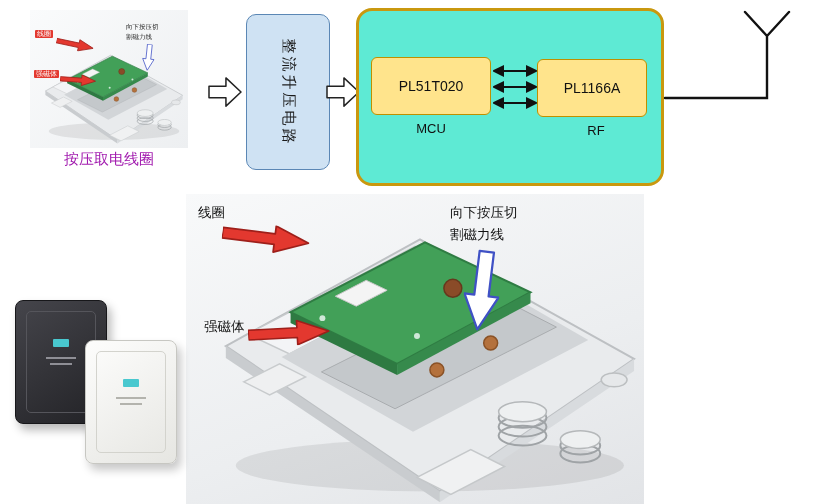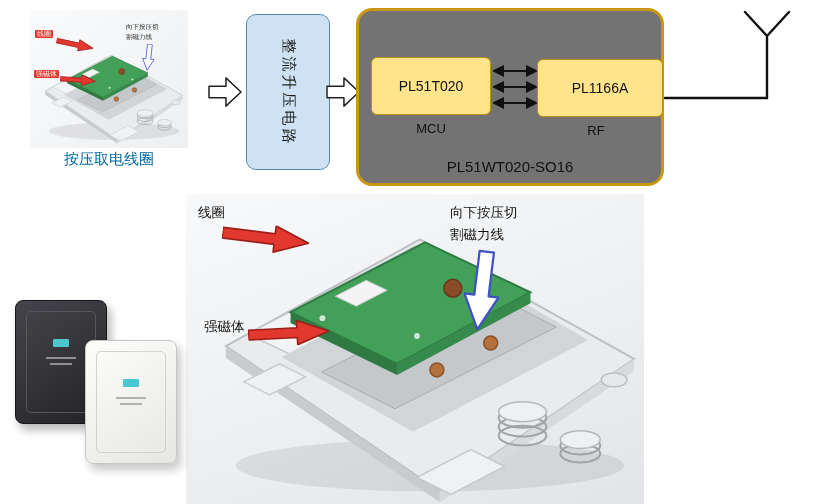--- a/index.html
+++ b/index.html
@@ -12,36 +12,36 @@
   .mini-device { position:absolute; left:2px; top:30px; width:154px; height:104px; }
   .mini-label { position:absolute; font-size:7px; line-height:1.2; background:#e3382f; color:#fff; padding:0 2px; border-radius:1px; }
   .mini-coil { left:5px; top:20px; }
   .mini-magnet { left:4px; top:60px; }
   .mini-ra { position:absolute; }
   .mini-ra1 { left:26px; top:28px; width:38px; height:13px; transform:rotate(12deg); }
   .mini-ra2 { left:30px; top:64px; width:36px; height:12px; transform:rotate(4deg); }
   .mini-press { position:absolute; left:96px; top:12px; font-size:6.5px; line-height:1.5; color:#222; }
   .mini-press span { display:block; }
   .mini-blue { position:absolute; left:112px; top:34px; width:13px; height:27px; transform:rotate(6deg); }
-  .caption { position:absolute; left:34px; top:150px; width:150px; text-align:center; font-size:15px; color:#0369a1;font-family:Liberation Mono, monospace; }
+  .caption { position:absolute; left:34px; top:150px; width:150px; text-align:center; font-size:15px; color:#a21caf;font-family:Liberation Mono, monospace; }
 
   
   .flow-arrow { position:absolute; width:34px; height:32px; }
   .a1 { left:208px; top:76px; }
   .a2 { left:326px; top:76px; }
 
   
   .rectifier { position:absolute; left:246px; top:14px; width:84px; height:156px; background:#cfe2f3; border:1.5px solid #5b87b5; border-radius:10px; display:flex; align-items:center; justify-content:center; }
   .vtext { transform:rotate(90deg); white-space:nowrap; font-size:15px; letter-spacing:3px; color:#1a1a1a; }
 
   
-  .module { position:absolute; left:356px; top:8px; width:308px; height:178px; background:#737373; border:3px solid #c9980f; border-radius:16px; }
+  .module { position:absolute; left:356px; top:8px; width:308px; height:178px; background:#5eead4; border:3px solid #c9980f; border-radius:16px; }
   .chip { position:absolute; background:#ffe48c; border:1.5px solid #bf9000; border-radius:6px; display:flex; align-items:center; justify-content:center; font-size:14px; color:#111; }
   .chip-mcu { left:12px; top:46px; width:120px; height:58px; }
-  .chip-rf  { left:178px; top:48px; width:126px; height:58px; }
+  .chip-rf  { left:178px; top:48px; width:110px; height:58px; }
   .link-arrows { position:absolute; left:134px; top:52px; width:44px; height:52px; }
   .chip-sub { position:absolute; font-size:13px; color:#111; text-align:center; }
   .sub-mcu { left:12px; top:110px; width:120px; }
   .sub-rf  { left:178px; top:112px; width:118px;text-align:center; }
   .module-title { position:absolute; left:0; right:0; bottom:8px; text-align:center; font-size:15px; color:#111; }
 
   
   .antenna { position:absolute; left:655px; top:8px; width:160px; height:100px; }
 
   
@@ -171,21 +171,20 @@
         <line x1="8" y1="40" x2="36" y2="40"></line>
         <polygon points="1,40 10,35.5 10,44.5"></polygon>
           <polygon points="43,40 34,35.5 34,44.5"></polygon>
       </g>
     </svg>
     <div class="chip chip-rf">
       <span>PL1166A</span>
     </div>
     <div class="chip-sub sub-mcu">MCU</div>
     <div class="chip-sub sub-rf">RF</div>
-    <div class="module-title">PL51WT020-SO16</div>
   </div>
 
   <svg class="antenna" viewBox="0 0 160 100">
     <path d="M10 90 H112 V28 M112 28 L90 4 M112 28 L134 4" fill="none" stroke="#111" stroke-width="2.4" stroke-linecap="round"></path>
   </svg>
 
   <div class="render">
     <svg class="device-svg" viewBox="0 0 460 310">
         <use href="#device-g"></use>
       </svg>

